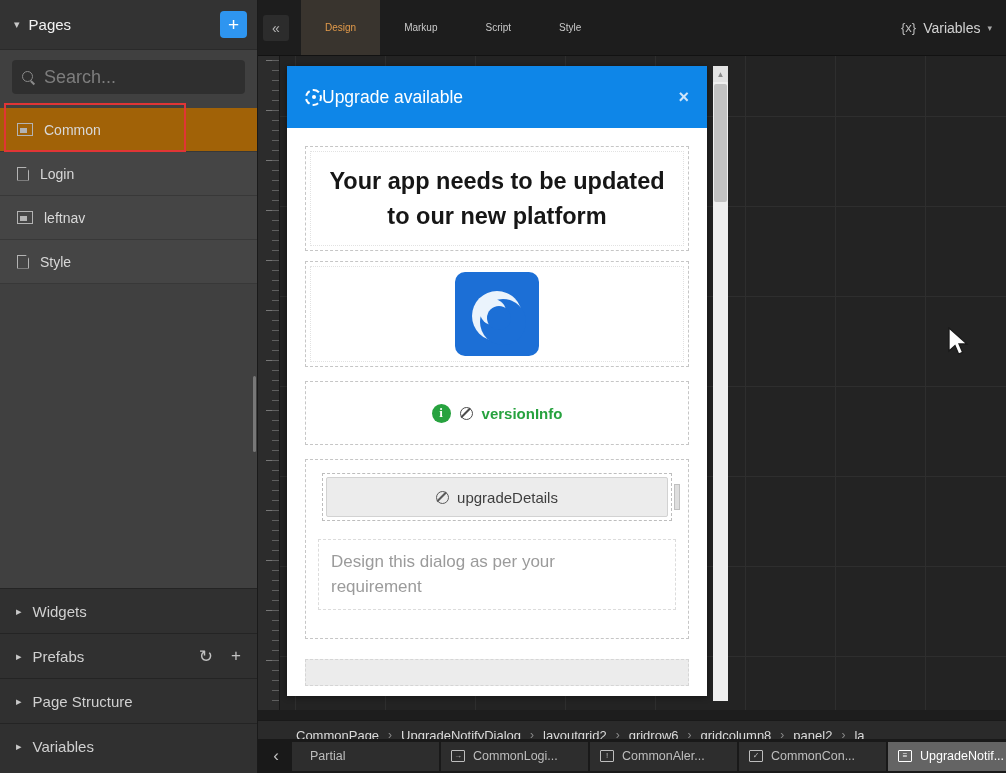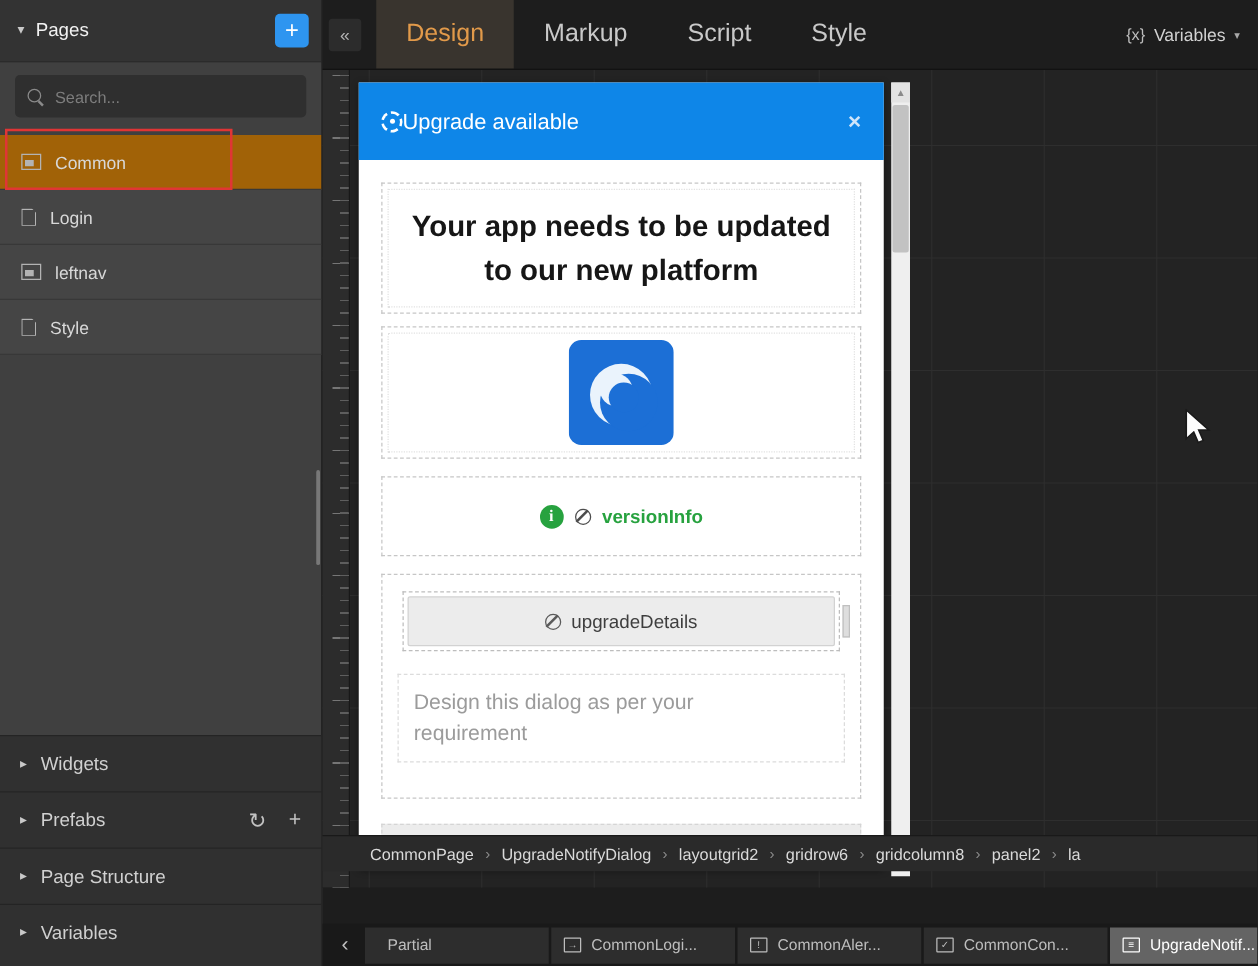--- a/index.html
+++ b/index.html
@@ -11,40 +11,40 @@
   .sidebar{position:absolute;left:0;top:0;width:258px;height:773px;background:#404040;border-right:1px solid #1a1a1a}
   .sb-header{height:50px;background:#333;display:flex;align-items:center;padding:0 10px 0 14px;gap:9px;border-bottom:1px solid #2a2a2a}
   .caret{color:#c9c9c9;font-size:11px;line-height:1}
   .sb-title{color:#f2f2f2;font-size:15px;flex:1}
   .add-btn{width:27px;height:27px;background:#2e95f0;border-radius:4px;color:#fff;font-size:19px;display:flex;align-items:center;justify-content:center;cursor:pointer}
   .search-wrap{padding:10px 12px 14px;background:#404040}
   .search-box{height:34px;background:#2f2f2f;border-radius:4px;display:flex;align-items:center;padding:0 10px;gap:9px}
   .mag{position:relative;width:13px;height:13px;flex:none}
   .mag::before{content:"";position:absolute;left:0;top:0;width:9px;height:9px;border:1.5px solid #8a8a8a;border-radius:50%}
   .mag::after{content:"";position:absolute;left:9px;top:9px;width:5px;height:1.5px;background:#8a8a8a;transform:rotate(45deg);transform-origin:left center}
-  .search-input{background:transparent;border:0;outline:0;color:#c5c5c5;font-size:13px;width:100%}
+  .search-input{background:transparent;border:0;outline:0;color:#c5c5c5;font-size:18px;width:100%}
   .search-input::placeholder{color:#7d7d7d}
   .page-row{height:44px;display:flex;align-items:center;gap:11px;padding:0 17px;color:#d8d8d8;font-size:14px;border-bottom:1px solid #383838;background:#454545;cursor:pointer}
   .page-row.selected{background:#a16207}
   .icon-partial{width:16px;height:13px;border:1px solid #b3b3b3;position:relative;flex:none}
   .icon-partial::before{content:"";position:absolute;left:2px;bottom:2px;width:7px;height:5px;background:#b3b3b3}
   .icon-page{width:12px;height:14px;border:1px solid #b3b3b3;clip-path:polygon(0 0,70% 0,100% 28%,100% 100%,0 100%);flex:none}
   .red-box{position:absolute;left:4px;top:103px;width:182px;height:49px;border:2px solid #e03535;pointer-events:none;z-index:3}
   .sb-scroll-thumb{position:absolute;right:1px;top:376px;width:3px;height:76px;background:#787878;border-radius:2px}
   .sb-bottom{position:absolute;left:0;bottom:0;width:100%;background:#303030}
   .sb-section{height:45px;display:flex;align-items:center;gap:11px;padding:0 16px;color:#d0d0d0;font-size:15px;border-top:1px solid #242424;cursor:pointer}
   .section-actions{margin-left:auto;display:flex;gap:18px;color:#c2c2c2;font-size:17px}
   .sb-bottom .pad{height:5px}
 
   
   .main{position:absolute;left:258px;top:0;width:748px;height:773px}
   .topbar{height:55px;background:#1d1d1d;display:flex;align-items:center}
   .collapse-btn{width:26px;height:26px;margin-left:5px;color:#b5b5b5;font-size:14px;display:flex;align-items:center;justify-content:center;background:#2c2c2c;border-radius:3px;cursor:pointer;flex:none}
   .tabs{display:flex;height:100%;margin-left:12px}
-  .tab{padding:0 24px;display:flex;align-items:center;color:#c9c9c9;font-size:20px;cursor:pointer}
+  .tab{padding:0 24px;display:flex;align-items:center;color:#c9c9c9;font-size:10px;cursor:pointer}
   .tab.active{background:#39342e;color:#e29a4a}
   .vars-btn{margin-left:auto;margin-right:14px;display:flex;align-items:center;gap:7px;color:#d2d2d2;font-size:14px;cursor:pointer}
   .vars-prefix{font-size:13px;color:#bdbdbd}
   .vars-caret{font-size:9px;color:#a9a9a9}
 
   
   .canvas{position:absolute;left:0;top:55px;width:748px;height:655px;background:#232323;border-top:1px solid #121212;overflow:hidden;
     background-image:linear-gradient(#2e2e2e 1px,transparent 1px),linear-gradient(90deg,#2e2e2e 1px,transparent 1px);
     background-size:90px 90px;background-position:37px 60px}
   .ruler{position:absolute;left:0;top:0;width:22px;height:100%;background:#2c2c2c;border-right:1px solid #181818}
@@ -82,21 +82,21 @@
   .dlg-footer{position:absolute;left:18px;right:18px;bottom:10px;height:27px;background:#ececec;border:1px dashed #d5d5d5}
 
   
   .vscroll{position:absolute;left:455px;top:10px;width:15px;height:635px;background:#efefef}
   .vscroll-up{height:16px;display:flex;align-items:center;justify-content:center;color:#8a8a8a;font-size:8px;background:#e3e3e3;cursor:pointer}
   .vscroll-thumb{position:absolute;left:1px;top:18px;width:13px;height:118px;background:#c2c2c2;border-radius:2px;cursor:pointer}
 
   .cursor{position:absolute;left:690px;top:271px;pointer-events:none}
 
   
-  .breadcrumb{position:absolute;left:0;top:668px;width:748px;height:29px;background:#2a2a2a;border-top:1px solid #191919;display:flex;align-items:center;padding-left:38px;gap:9px;font-size:13px;color:#dadada;overflow:hidden;white-space:nowrap}
+  .breadcrumb{position:absolute;left:0;top:720px;width:748px;height:29px;background:#2a2a2a;border-top:1px solid #191919;display:flex;align-items:center;padding-left:38px;gap:9px;font-size:13px;color:#dadada;overflow:hidden;white-space:nowrap}
   .crumb{cursor:pointer;flex:none}
   .crumb-sep{color:#8a8a8a;font-size:12px;flex:none}
 
   
   .bottom-bar{position:absolute;left:0;top:739px;width:748px;height:34px;background:#191919;display:flex;align-items:center;gap:2px;padding-left:4px;overflow:hidden}
   .back-btn{width:28px;height:26px;display:flex;align-items:center;justify-content:center;color:#c0c0c0;font-size:17px;flex:none;cursor:pointer}
   .btab{height:29px;width:147px;background:#2d2d2d;display:flex;align-items:center;padding:0 10px;gap:8px;color:#bdbdbd;font-size:12.5px;flex:none;cursor:pointer;overflow:hidden;white-space:nowrap}
   .btab.active{background:#646464;color:#fff}
   .btab.no-icon{padding-left:18px}
   .mini-icon{width:14px;height:12px;border:1px solid currentColor;display:flex;align-items:center;justify-content:center;font-size:8px;flex:none;border-radius:1px;line-height:1}

